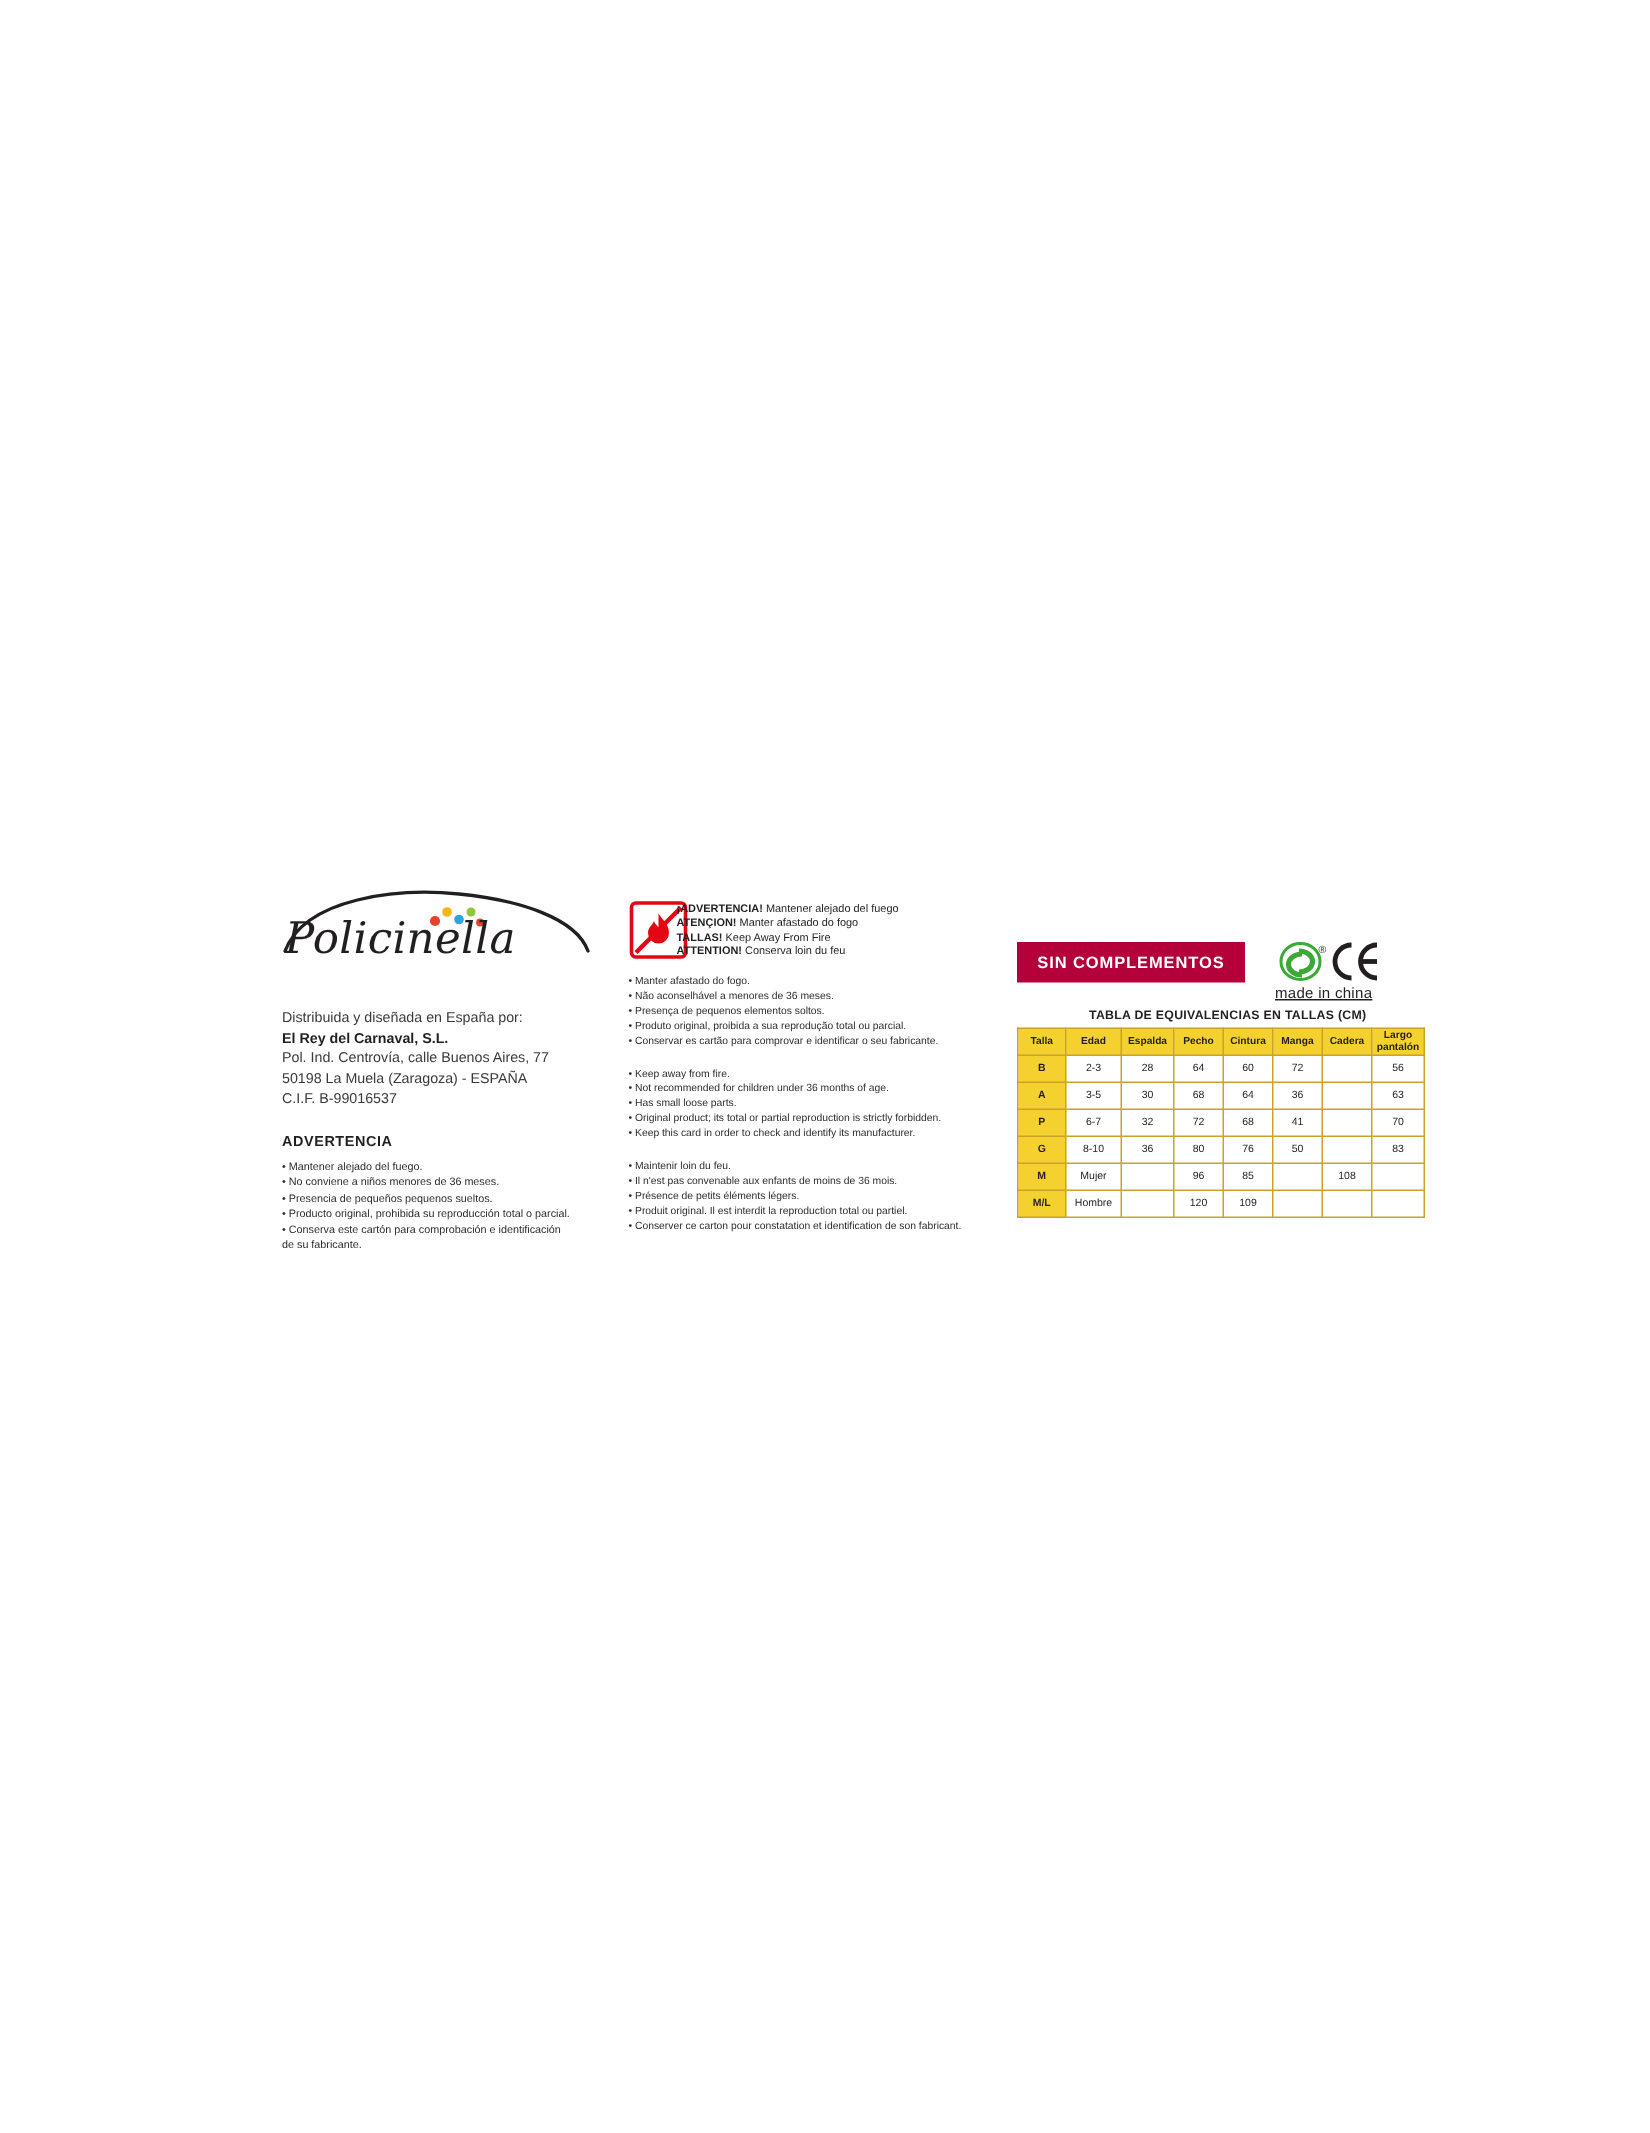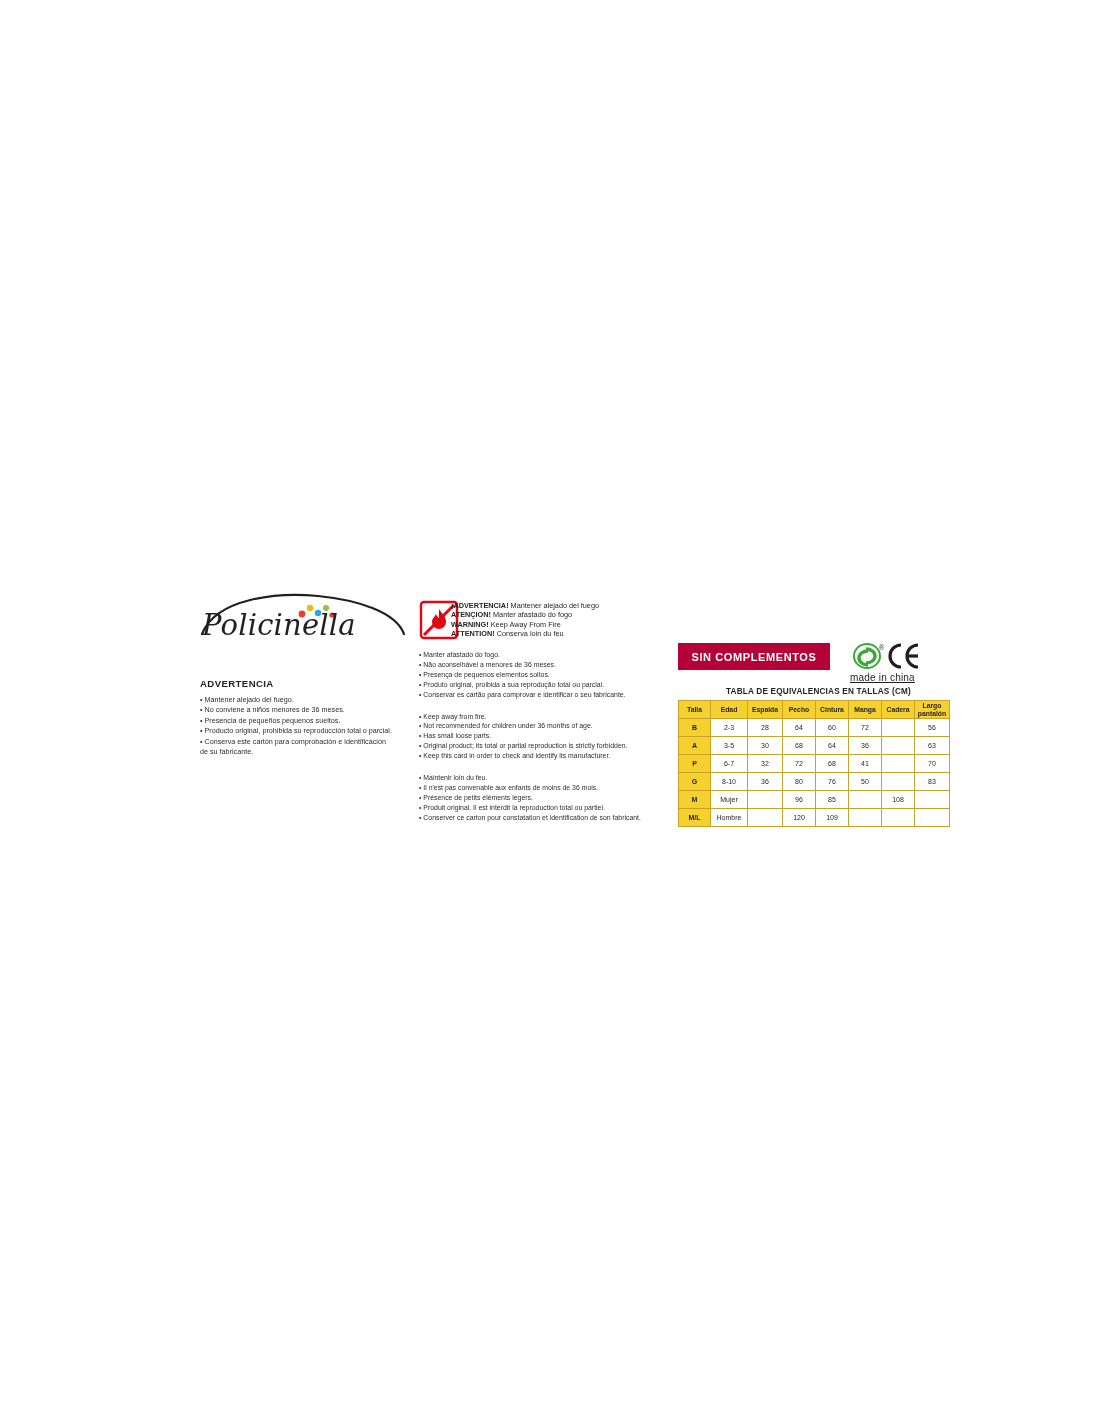--- a/index.html
+++ b/index.html
@@ -21,21 +21,20 @@
     width: 1100px;
     height: 1422px;
   }
 
   
   .col-left {
     position: absolute;
     left: 188px;
     top: 590px;
     width: 232px;
-    margin-left: 12px;
   }
   .brand-wrap {
     position: relative;
     width: 210px;
     height: 72px;
   }
   .brand-arc {
     position: absolute;
     left: 0; top: 0;
     width: 206px;
@@ -117,21 +116,21 @@
     font-size: 6.9px;
     line-height: 9.9px;
     color: #2d2d2d;
   }
   .mid-block .gap { height: 8px; }
 
   
   .col-right {
     position: absolute;
     left: 678px;
-    top: 643px;
+    top: 628px;
     width: 255px;
   }
   .badge-row {
     position: relative;
     height: 42px;
   }
   .sin-complementos {
     position: absolute;
     left: 0;
     top: 0;
@@ -228,20 +227,27 @@
       <svg class="brand-dots" viewBox="0 0 40 22">
         <circle cx="6" cy="14" r="3.4" fill="#e8412c"></circle>
         <circle cx="14" cy="8" r="3.2" fill="#f5b70a"></circle>
         <circle cx="22" cy="13" r="3.2" fill="#2aa5e0"></circle>
         <circle cx="30" cy="8" r="3.0" fill="#8dc63f"></circle>
         <circle cx="36" cy="15" r="2.6" fill="#e8412c"></circle>
       </svg>
       <div class="brand-word">Policinella</div>
     </div>
 
+    <div class="addr-block">
+      <div>Distribuida y diseñada en España por:</div>
+      <div class="line-strong">El Rey del Carnaval, S.L.</div>
+      <div>Pol. Ind. Centrovía, calle Buenos Aires, 77</div>
+      <div>50198 La Muela (Zaragoza) - ESPAÑA</div>
+      <div>C.I.F. B-99016537</div>
+    </div>
 
     <div class="adv-title">ADVERTENCIA</div>
 
     <div class="bullets">
       <div>• Mantener alejado del fuego.</div>
       <div>• No conviene a niños menores de 36 meses.</div>
       <div>• Presencia de pequeños pequenos sueltos.</div>
       <div>• Producto original, prohibida su reproducción total o parcial.</div>
       <div>• Conserva este cartón para comprobación e identificación
 de su fabricante.</div>
@@ -257,21 +263,21 @@
         <line x1="5" y1="35" x2="35" y2="5" stroke="#e30613" stroke-width="3"></line>
       </svg>
       <div class="warn-lines">
         <div>
           <b>¡ADVERTENCIA!</b><span> Mantener alejado del fuego</span>
         </div>
         <div>
           <b>ATENÇION!</b><span> Manter afastado do fogo</span>
         </div>
         <div>
-          <b>WARNING!</b><span> Keep Away From Fire</span>
+          <b>TALLAS!</b><span> Keep Away From Fire</span>
         </div>
         <div>
           <b>ATTENTION!</b><span> Conserva loin du feu</span>
         </div>
       </div>
     </div>
 
     <div class="mid-block">
       <div>• Manter afastado do fogo.</div>
       <div>• Não aconselhável a menores de 36 meses.</div>

